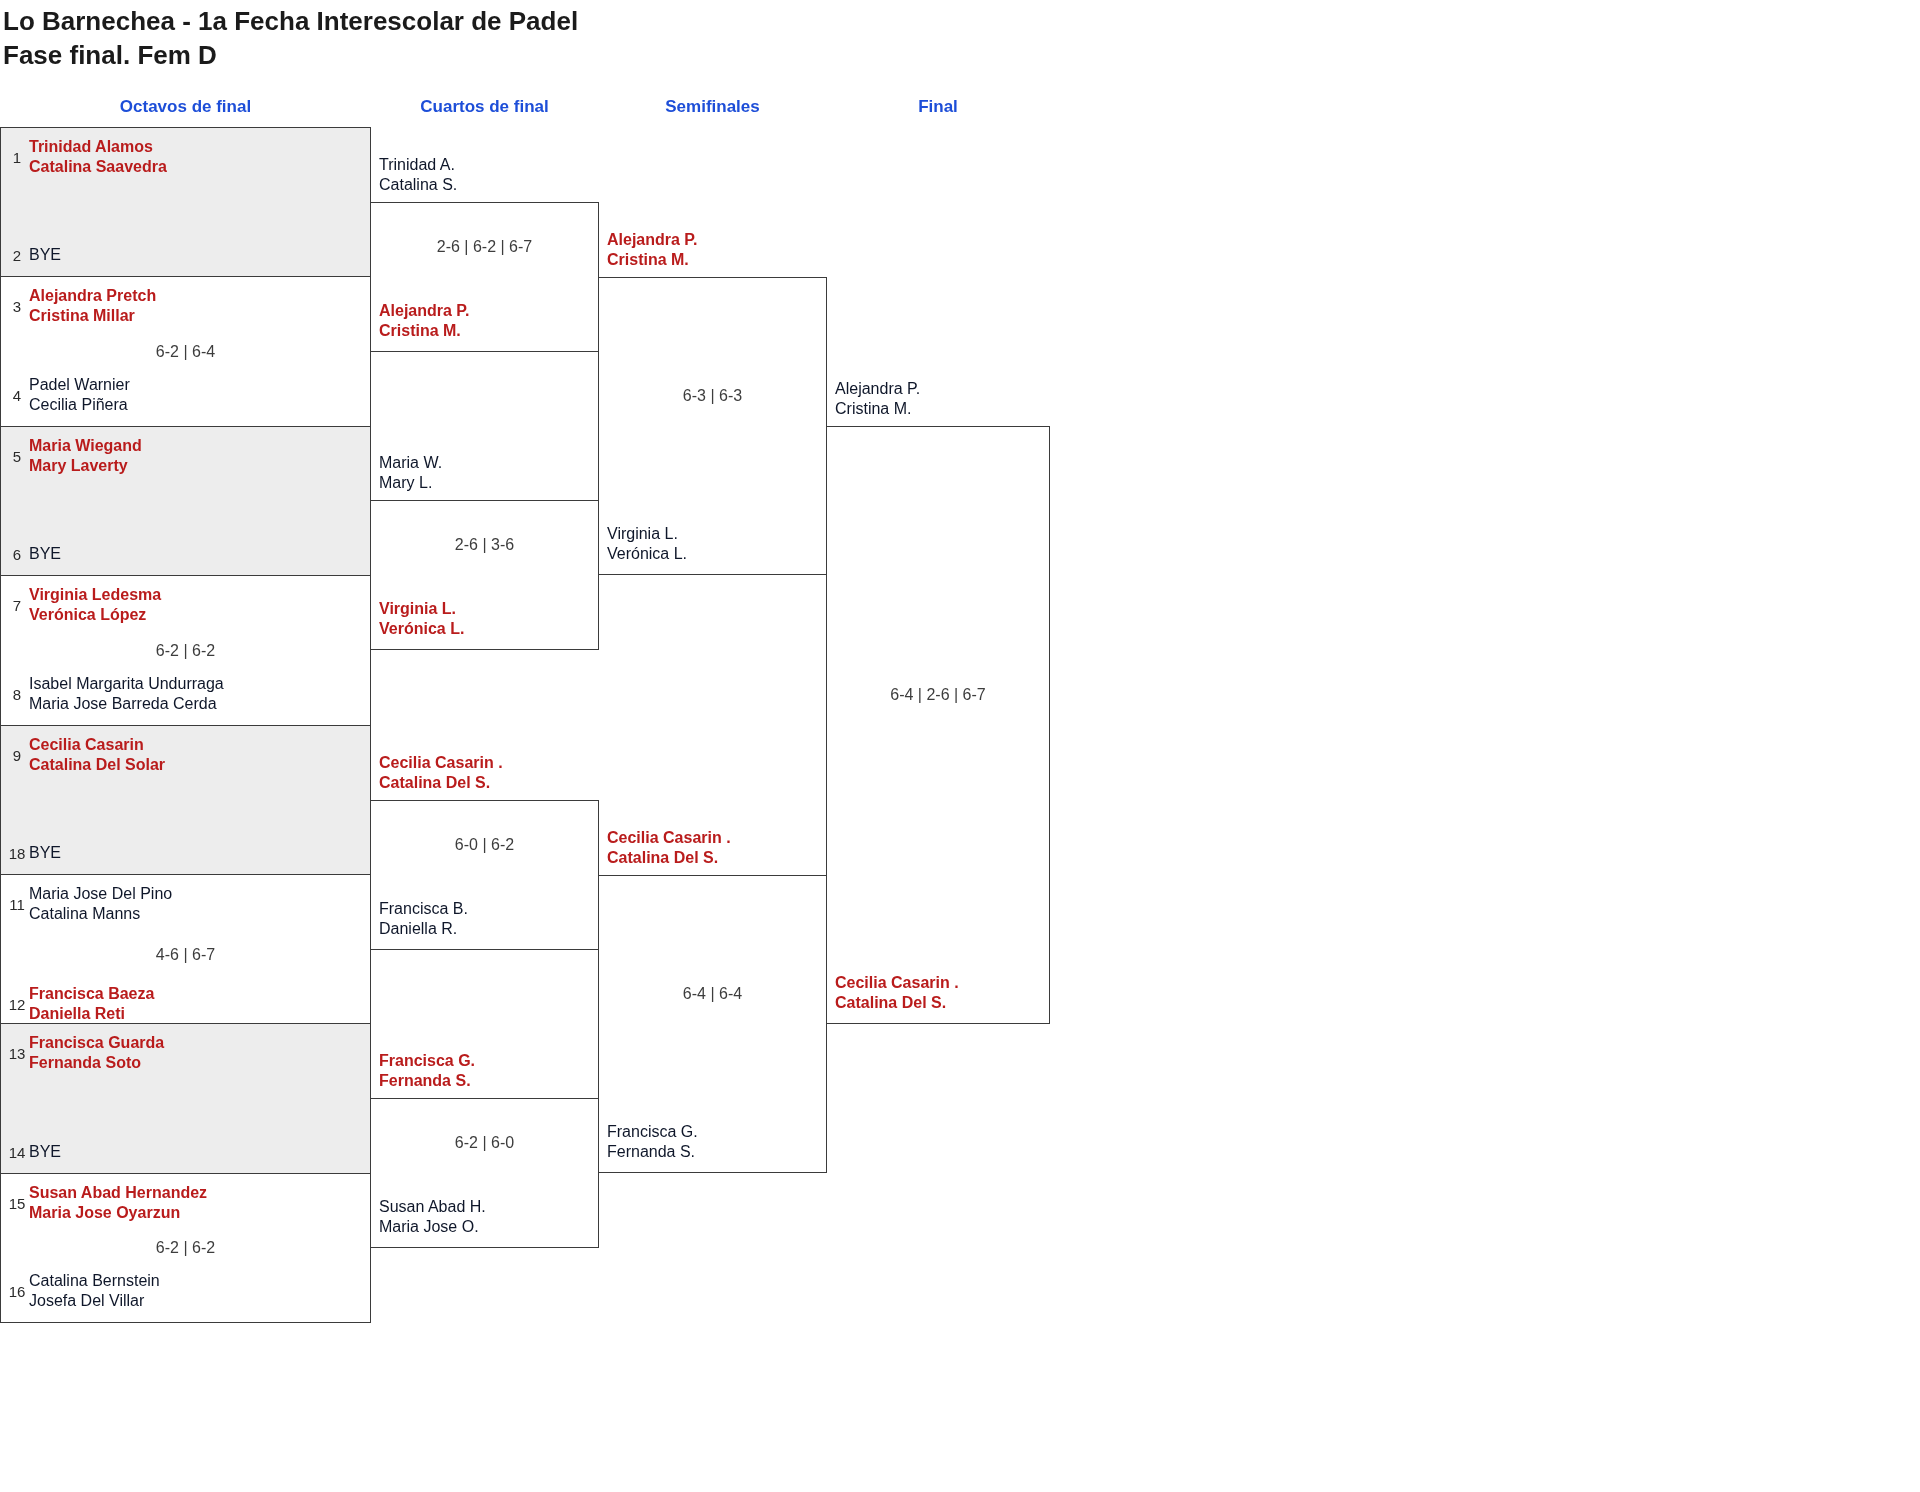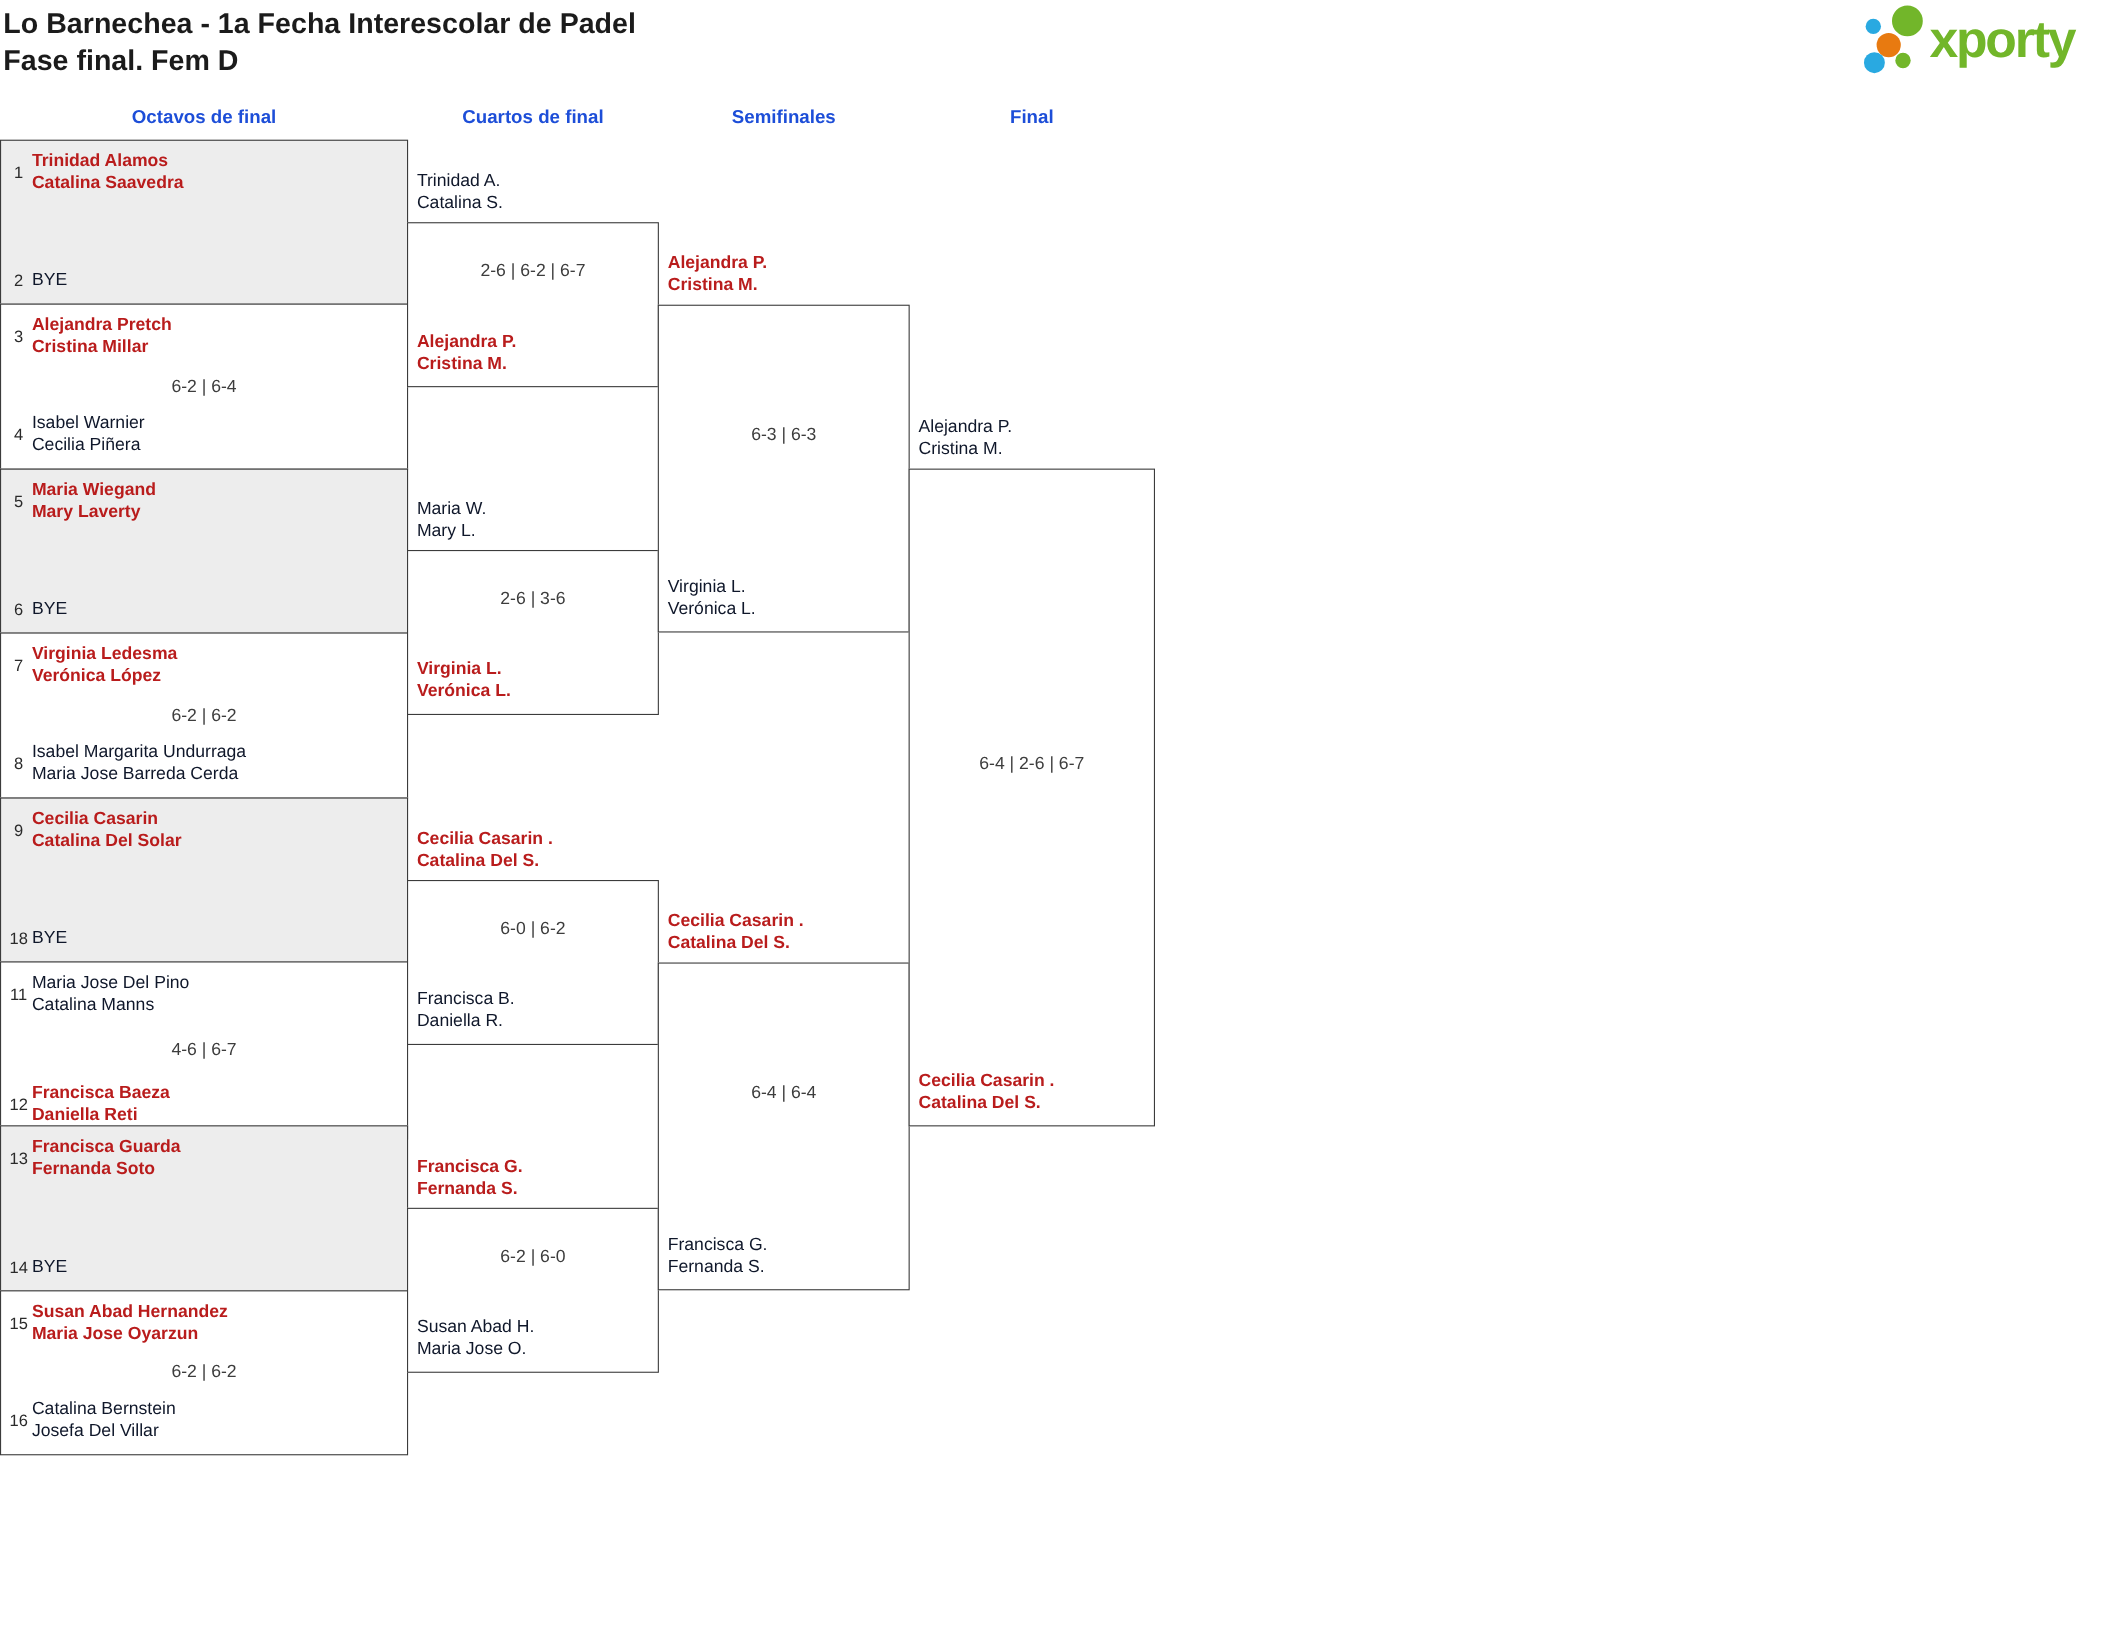--- a/index.html
+++ b/index.html
@@ -34,30 +34,20 @@
 </head>
 <body>
 
 <div id="canvas">
 
   <div class="title">
     <div>Lo Barnechea - 1a Fecha Interescolar de Padel</div>
     <div>Fase final. Fem D</div>
   </div>
 
-  <div class="logo">
-    <svg class="logo-dots" width="64" height="70" viewBox="0 0 64 70">
-      <circle cx="46" cy="17" r="14" fill="#72b62a"></circle>
-      <circle cx="15" cy="22" r="7" fill="#29a9e1"></circle>
-      <circle cx="29" cy="39" r="11" fill="#e87a10"></circle>
-      <circle cx="16" cy="55" r="9.5" fill="#29a9e1"></circle>
-      <circle cx="42" cy="53" r="7" fill="#72b62a"></circle>
-    </svg>
-    <span class="logo-text">xporty</span>
-  </div>
 
   <div class="colhead" style="left:0;width:371px">Octavos de final</div>
   <div class="colhead" style="left:370px;width:229px">Cuartos de final</div>
   <div class="colhead" style="left:598px;width:229px">Semifinales</div>
   <div class="colhead" style="left:826px;width:224px">Final</div>
 
   <div class="box obox grey" style="top:127px;height:150px">
     <div class="pair top">
       <span class="seed">1</span>
       <span class="names winner">
@@ -78,21 +68,21 @@
       <span class="seed">3</span>
       <span class="names winner">
         <span class="nline">Alejandra Pretch</span>
         <span class="nline">Cristina Millar</span>
       </span>
     </div>
     <div class="score">6-2 | 6-4</div>
     <div class="pair bottom">
       <span class="seed">4</span>
       <span class="names">
-        <span class="nline">Isabel Warnier</span>
+        <span class="nline">Padel Warnier</span>
         <span class="nline">Cecilia Piñera</span>
       </span>
     </div>
   </div>
 
   <div class="box obox grey" style="top:426px;height:150px">
     <div class="pair top">
       <span class="seed">5</span>
       <span class="names winner">
         <span class="nline">Maria Wiegand</span>

